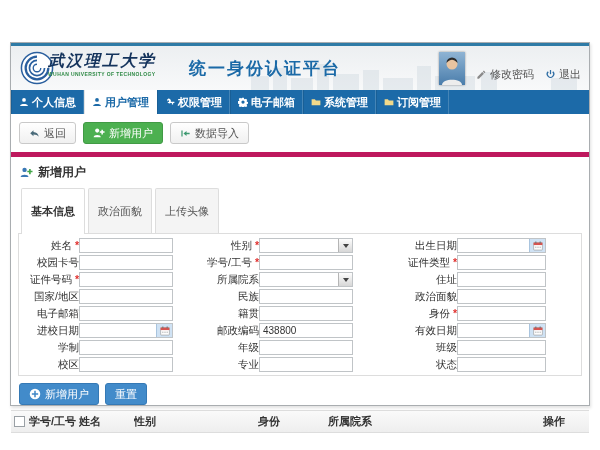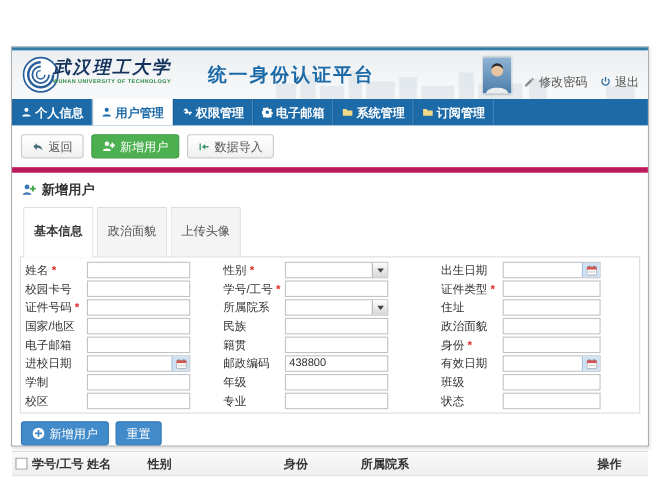--- a/index.html
+++ b/index.html
@@ -45,21 +45,21 @@
   
   .section-hdr{display:flex;align-items:center;gap:5px;padding:7px 9px 4px;font-size:12px;font-weight:bold;color:#333;}
   
   .tabs{display:flex;gap:3px;margin:3px 0 0 10px;position:relative;z-index:2;}
   .tab{height:20px;line-height:20px;padding:12px 9px;font-size:11px;color:#555;background:#f4f4f4;
     border:1px solid #ddd;border-bottom:none;border-radius:2px 2px 0 0;cursor:pointer;white-space:nowrap;}
   .tab.active{background:#fff;color:#333;font-weight:bold;height:21px;margin-bottom:-1px;}
   
   .panel{margin:0 7px;border:1px solid #ddd;padding:4px 2px 3px;position:relative;z-index:1;}
   .form-grid{display:grid;grid-template-columns:180px 198px 1fr;row-gap:2px;}
-  .field{display:flex;align-items:center;height:15px;}
+  .field{display:flex;align-items:center;height:15px;text-align:right;}
   .lbl{font-size:10.5px;color:#333;padding-left:2px;width:58px;box-sizing:border-box;white-space:nowrap;flex:none;}
   .req{color:#e0302e;margin-left:3px;font-weight:bold;}
   .inp{position:relative;width:94px;height:15px;border:1px solid #c0c4c7;background:#fff;box-sizing:border-box;
     display:flex;align-items:center;padding:0 3px;flex:none;cursor:text;}
   .field:nth-child(3n) .inp{width:89px;}
   .val{font-size:10px;color:#333;line-height:1;}
   .dd{position:absolute;right:0;top:0;bottom:0;width:13px;background:linear-gradient(#fdfdfd,#d7d7d7);
     border-left:1px solid #b5b5b5;display:flex;align-items:center;justify-content:center;cursor:pointer;}
   .dd::after{content:"";border:3px solid transparent;border-top:4px solid #444;margin-top:4px;}
   .cal{position:absolute;right:0;top:0;bottom:0;width:15px;background:#cfe2f4;border-left:1px solid #a9c4de;

